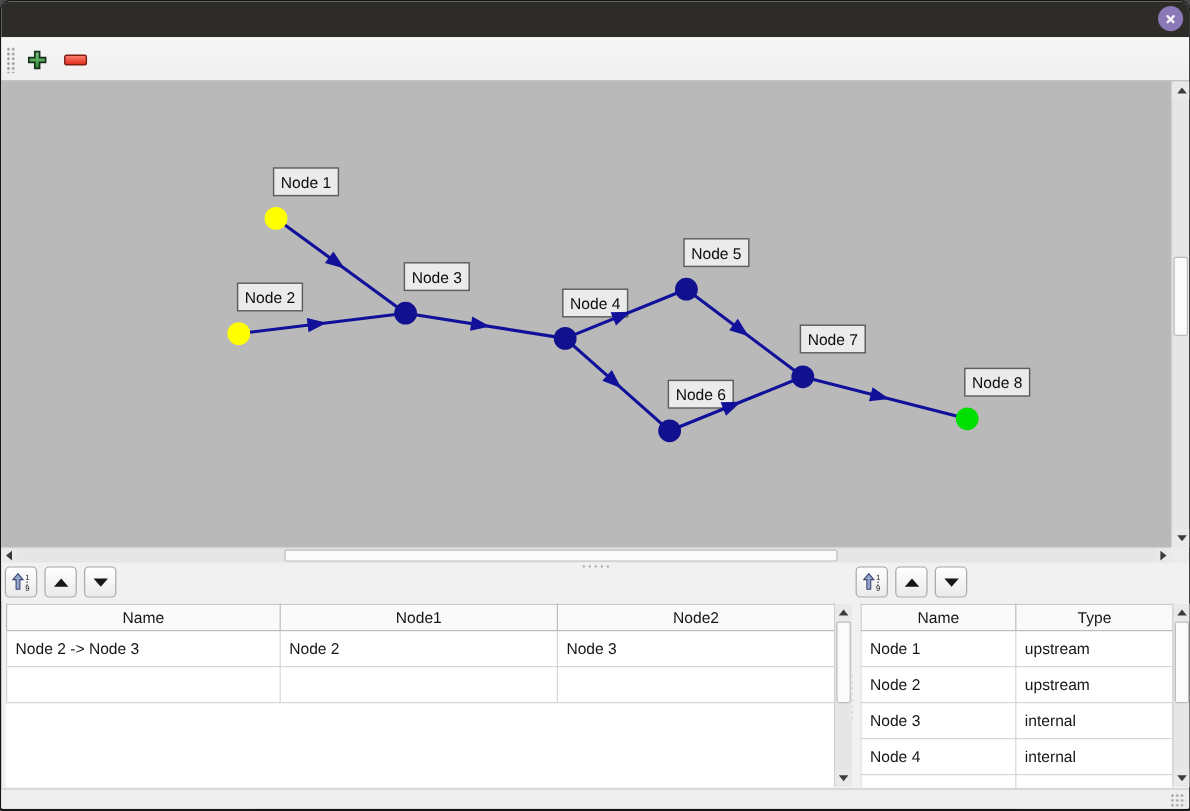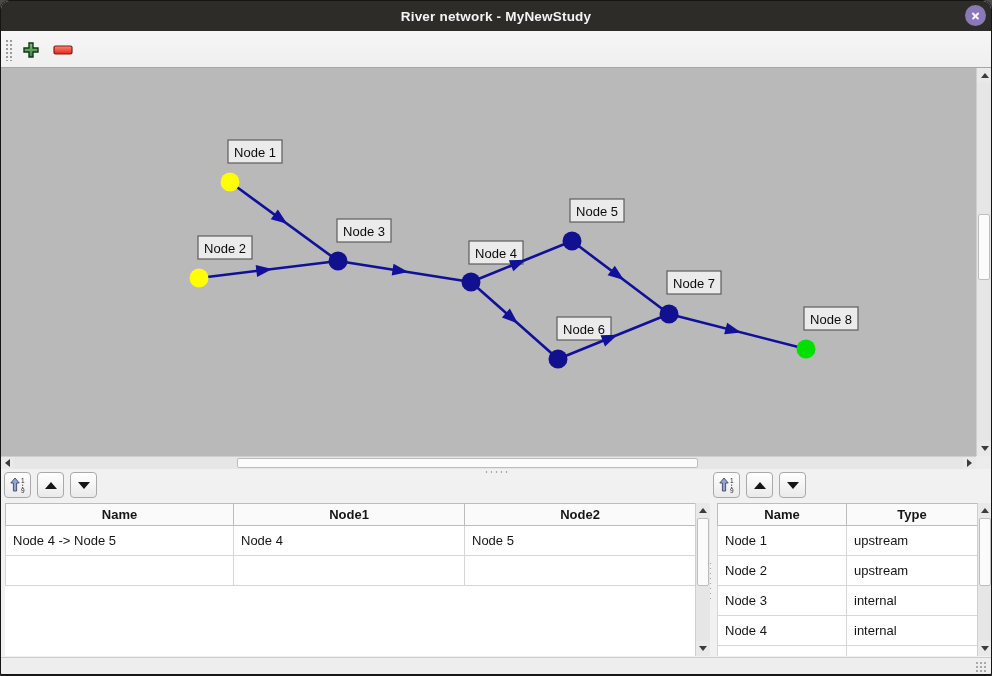--- a/index.html
+++ b/index.html
@@ -59,40 +59,39 @@
   .pbtn .tri-down { border-top:7px solid #161616; }
   .v-split { position:absolute; left:705px; top:468px; width:6px; height:188px; cursor:col-resize; }
   .v-grip { position:absolute; left:706px; top:560px; width:5px; height:42px;
     background-image:radial-gradient(#a6a6a6 1px, transparent 1.2px); background-size:5px 5px; cursor:col-resize; }
   
   .tblwrap { position:absolute; top:502px; height:153px; overflow:hidden; background:#fff; }
   .tw-left  { left:4px;  width:705px; }
   .tw-right { left:716px; width:275px; }
   table { border-collapse:collapse; table-layout:fixed; background:#fff; font-size:13px; color:#161616; border:1px solid #8f8f8f; }
   #links-table { width:690px; } #nodes-table { width:260px; }
-  th { height:22px; background:#fafafa; border:1px solid #bcbcbc; font-weight:bold; text-align:center; padding:0 4px; }
+  th { height:22px; background:#fafafa; border:1px solid #bcbcbc; font-weight:normal; text-align:center; padding:0 4px; }
   td { height:30px; border:1px solid #d6d6d6; padding:0 7px; text-align:left; white-space:nowrap; overflow:hidden; }
   #links-table th:nth-child(1){width:228px;} #links-table th:nth-child(2){width:231px;} #links-table th:nth-child(3){width:231px;}
   #nodes-table th:nth-child(1){width:129px;} #nodes-table th:nth-child(2){width:131px;margin-top:12px;}
   .tsb { position:absolute; right:0; top:0; width:15px; height:153px; background:#e6e6e6; border-left:1px solid #cfcfcf; }
   .tsb .sb-btn { left:0; width:14px; height:15px; }
   .tsb .sb-thumb { left:1px; right:1px; top:15px; height:68px; }
   
   .statusbar { position:absolute; left:0; top:656px; width:100%; height:18px;
     background:#eeeeee; border-top:1px solid #cbcbcb; }
   .resize-grip { position:absolute; right:3px; top:3px; width:13px; height:12px;
     background-image:radial-gradient(#a9a9a9 1px, transparent 1.2px); background-size:4px 4px; cursor:nwse-resize; }
 </style>
 </head>
 <body>
 
 <div class="window">
 
   <div class="titlebar">
-    <span class="title">River network - MyNewStudy</span>
     <div class="close-btn">
       <span class="close-x"></span>
     </div>
   </div>
 
   <div class="toolbar">
     <div class="tb-grip"></div>
     <div class="tb-btn tb-add">
       <svg width="18" height="18" viewBox="0 0 18 18">
         <defs>
@@ -230,23 +229,23 @@
     <table id="links-table">
         <thead>
           <tr>
             <th>Name</th>
             <th>Node1</th>
             <th>Node2</th>
           </tr>
         </thead>
         <tbody>
           <tr>
-            <td>Node 4 -&gt; Node 5</td>
-            <td>Node 4</td>
-            <td>Node 5</td>
+            <td>Node 2 -&gt; Node 3</td>
+            <td>Node 2</td>
+            <td>Node 3</td>
           </tr>
           <tr>
             <td></td>
             <td></td>
             <td></td>
           </tr>
         </tbody>
       </table>
     <div class="tsb">
       <div class="sb-btn" style="top:0;">

